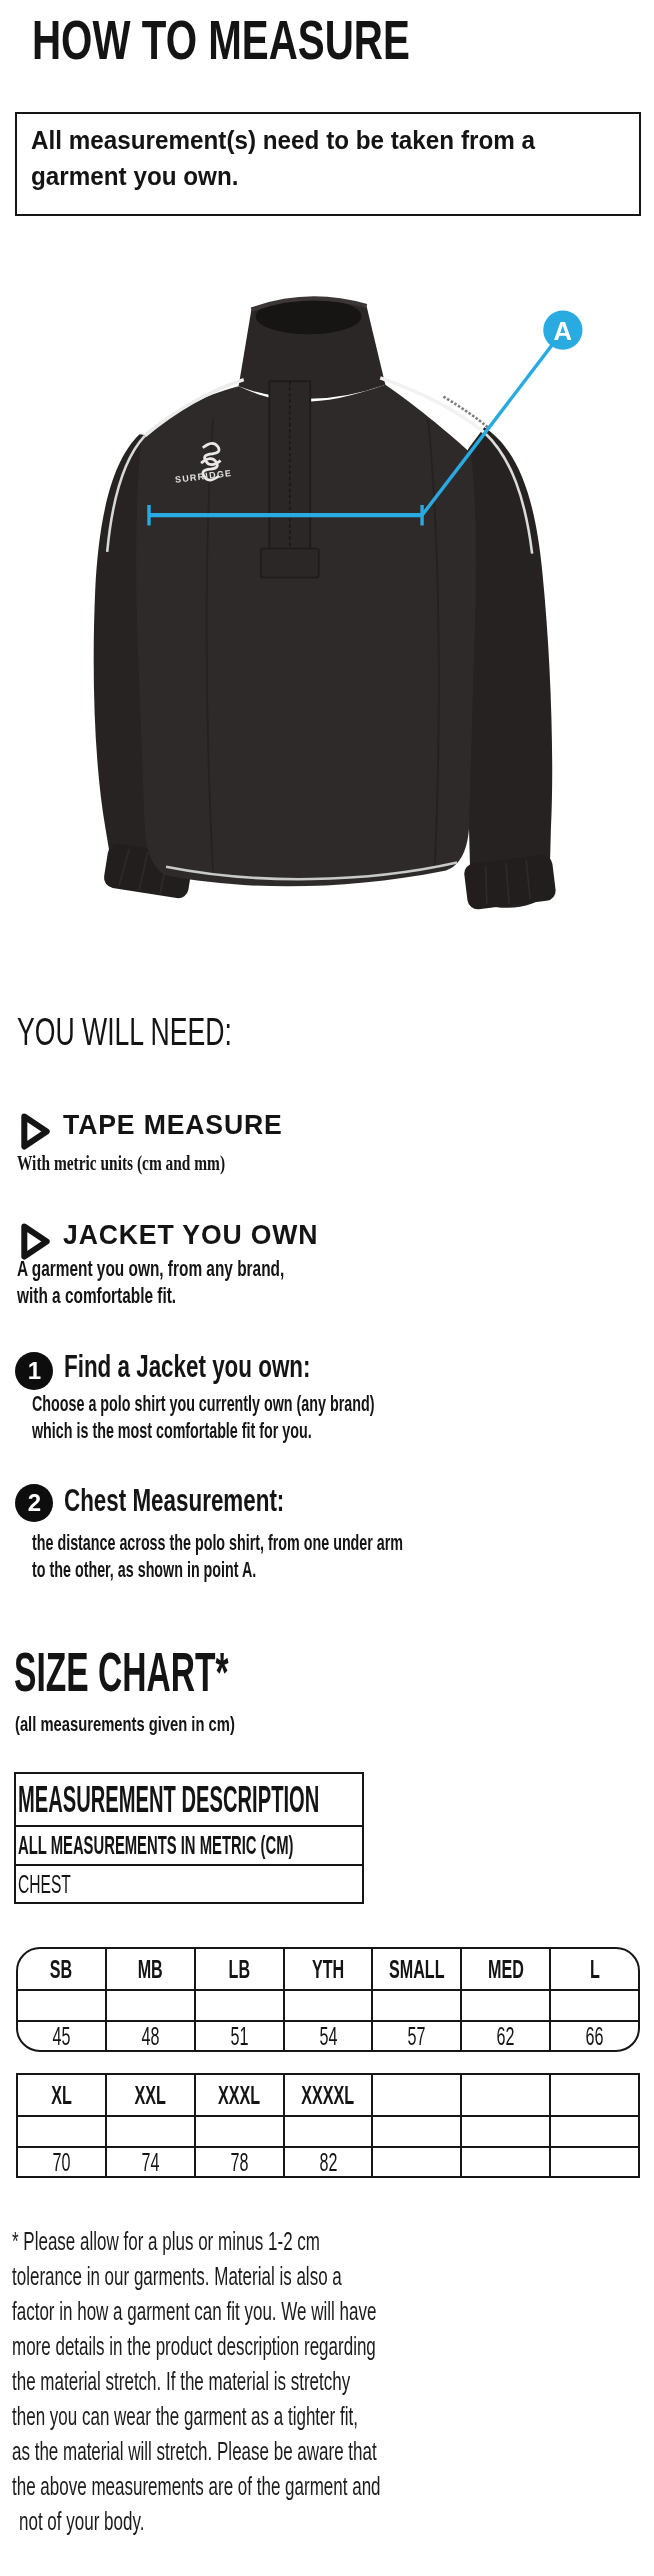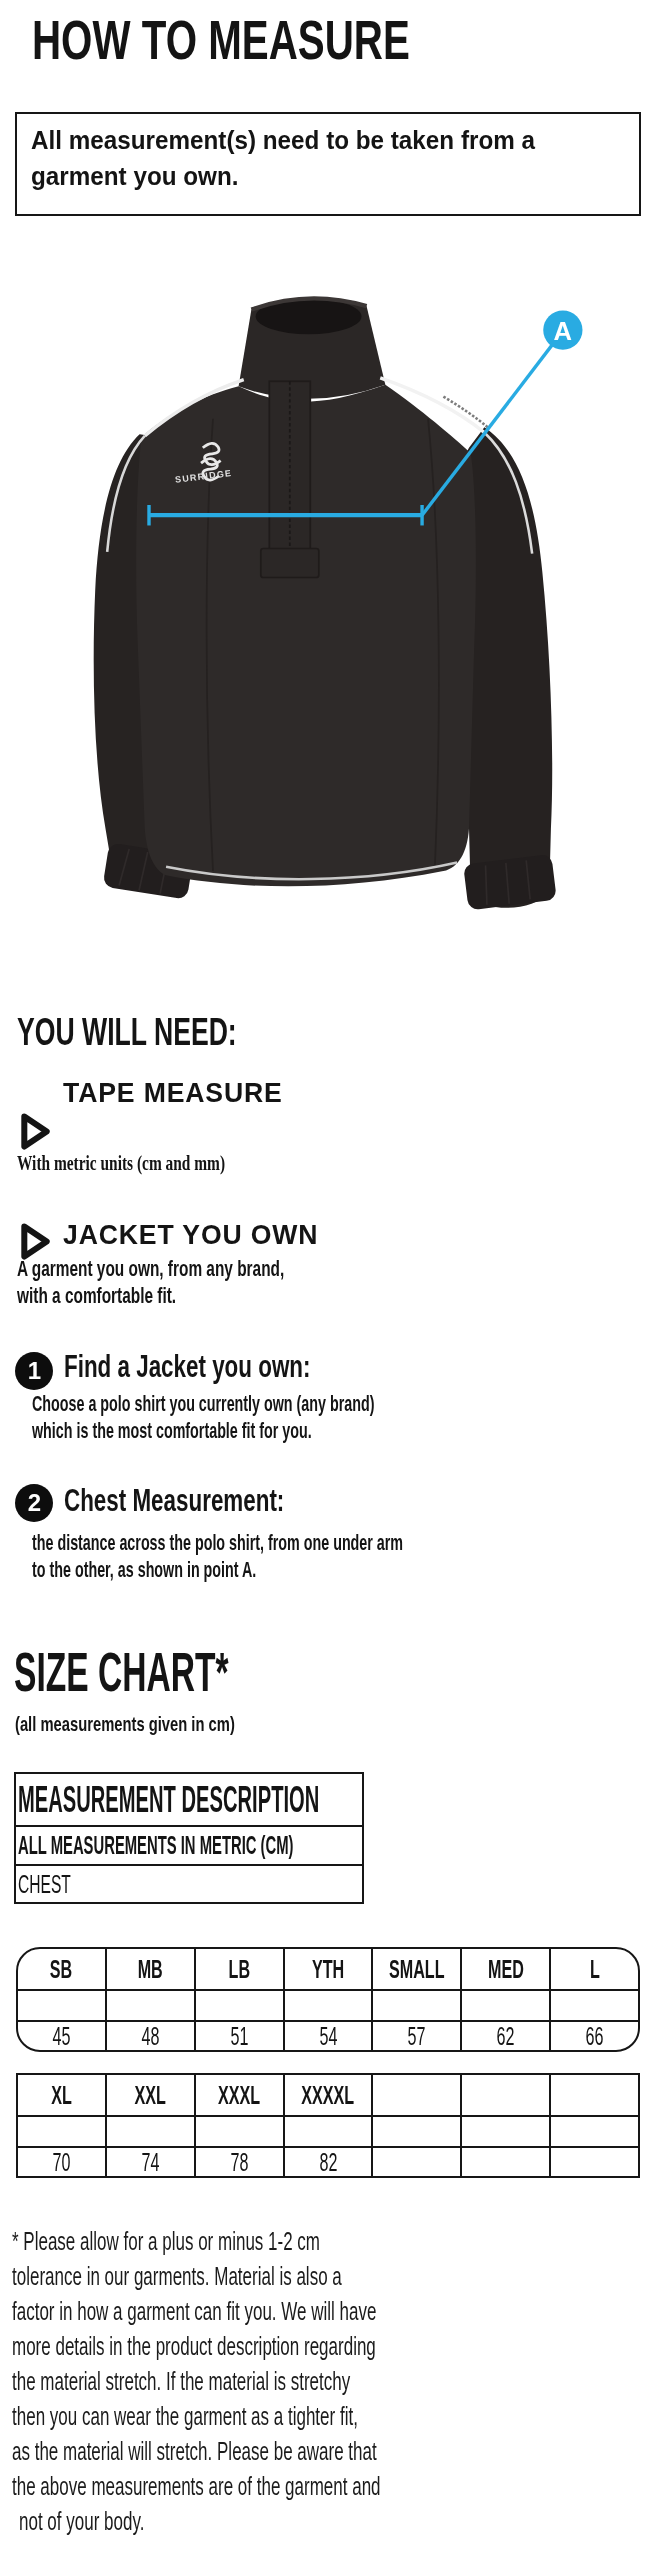--- a/index.html
+++ b/index.html
@@ -4,21 +4,21 @@
 <style>
   html,body{margin:0;padding:0;}
   body{width:654px;height:2576px;position:relative;background:#ffffff;
        font-family:"Liberation Sans", sans-serif;color:#141414;overflow:hidden;}
   .abs{position:absolute;}
   
   .cx{display:inline-block;white-space:nowrap;transform:scaleX(var(--sx,1));transform-origin:0 50%;}
   .cxc{display:inline-block;white-space:nowrap;transform:scaleX(var(--sx,1));transform-origin:50% 50%;}
 
   .title1{left:32px;top:12px;font-size:56px;line-height:56px;font-weight:bold;letter-spacing:0;}
-  .title2{left:17px;top:1013px;font-size:38px;line-height:38px;font-weight:bold;}
+  .title2{left:17px;top:1013px;font-size:38px;line-height:38px;font-weight:normal;}
   .title3{left:13.7px;top:1644px;font-size:56px;line-height:56px;font-weight:bold;}
 
   .notice{left:14.5px;top:112px;width:608px;height:92px;border:2.6px solid #161616;
           padding:7.7px 0 0 14.5px;font-size:25px;line-height:36px;font-weight:bold;}
 
   .jacket-svg{left:85px;top:282px;}
 
   .need-item-title{font-size:28px;line-height:28px;font-weight:bold;letter-spacing:0.9px;}
   .need-item-desc{font-size:22px;line-height:27px;font-weight:bold;}
   .tri{position:absolute;left:19.6px;}
@@ -116,21 +116,21 @@
     </g>
   </svg>
 
   <h2 class="abs title2" style="margin:0;">
     <span class="cx" style="--sx:.7">YOU WILL NEED:</span>
   </h2>
 
   <svg class="tri" style="top:1113px;" width="31" height="37" viewBox="0 0 36 43">
     <path d="M5 4 L31 21.5 L5 39 Z" fill="#ffffff" stroke="#141414" stroke-width="7" stroke-linejoin="round"></path>
   </svg>
-  <div class="abs need-item-title" style="left:63px;top:1079px;">
+  <div class="abs need-item-title" style="left:63px;top:1111px;">
     <span class="cx" style="--sx:.95">TAPE MEASURE</span>
   </div>
   <div class="abs need-item-desc" style="left:17px;top:1149px;font-family:Liberation Serif, serif;">
     <div><span class="cx" style="--sx:.7">With metric units (cm and mm)</span></div>
   </div>
 
   <svg class="tri" style="top:1223px;" width="31" height="37" viewBox="0 0 36 43">
     <path d="M5 4 L31 21.5 L5 39 Z" fill="#ffffff" stroke="#141414" stroke-width="7" stroke-linejoin="round"></path>
   </svg>
   <div class="abs need-item-title" style="left:63px;top:1221px;">

